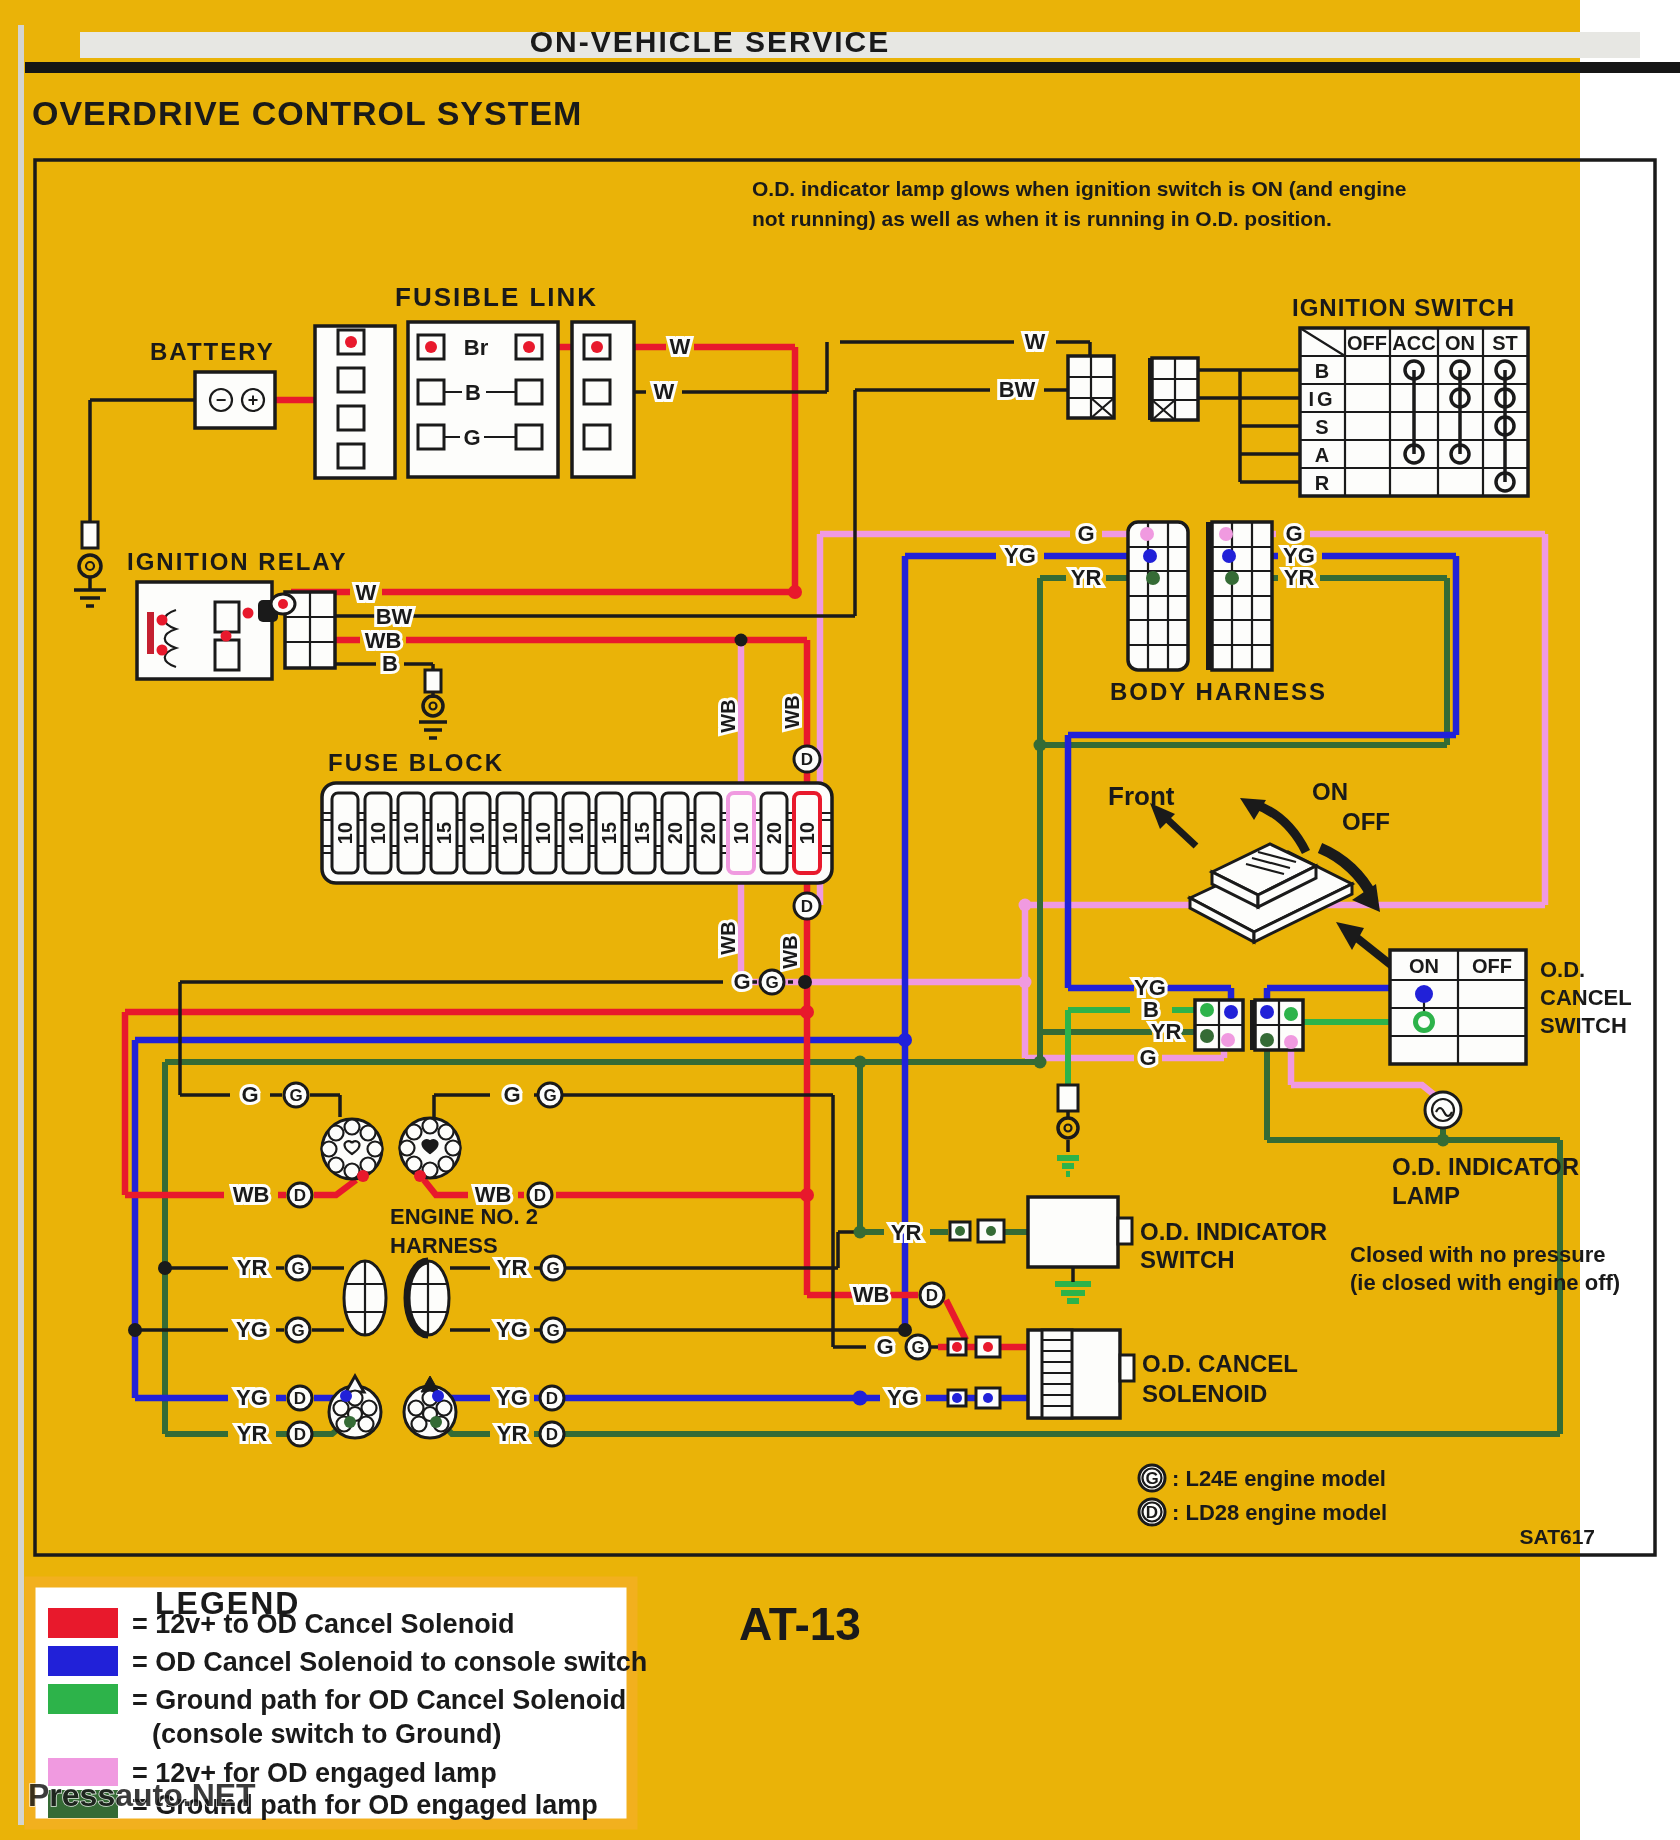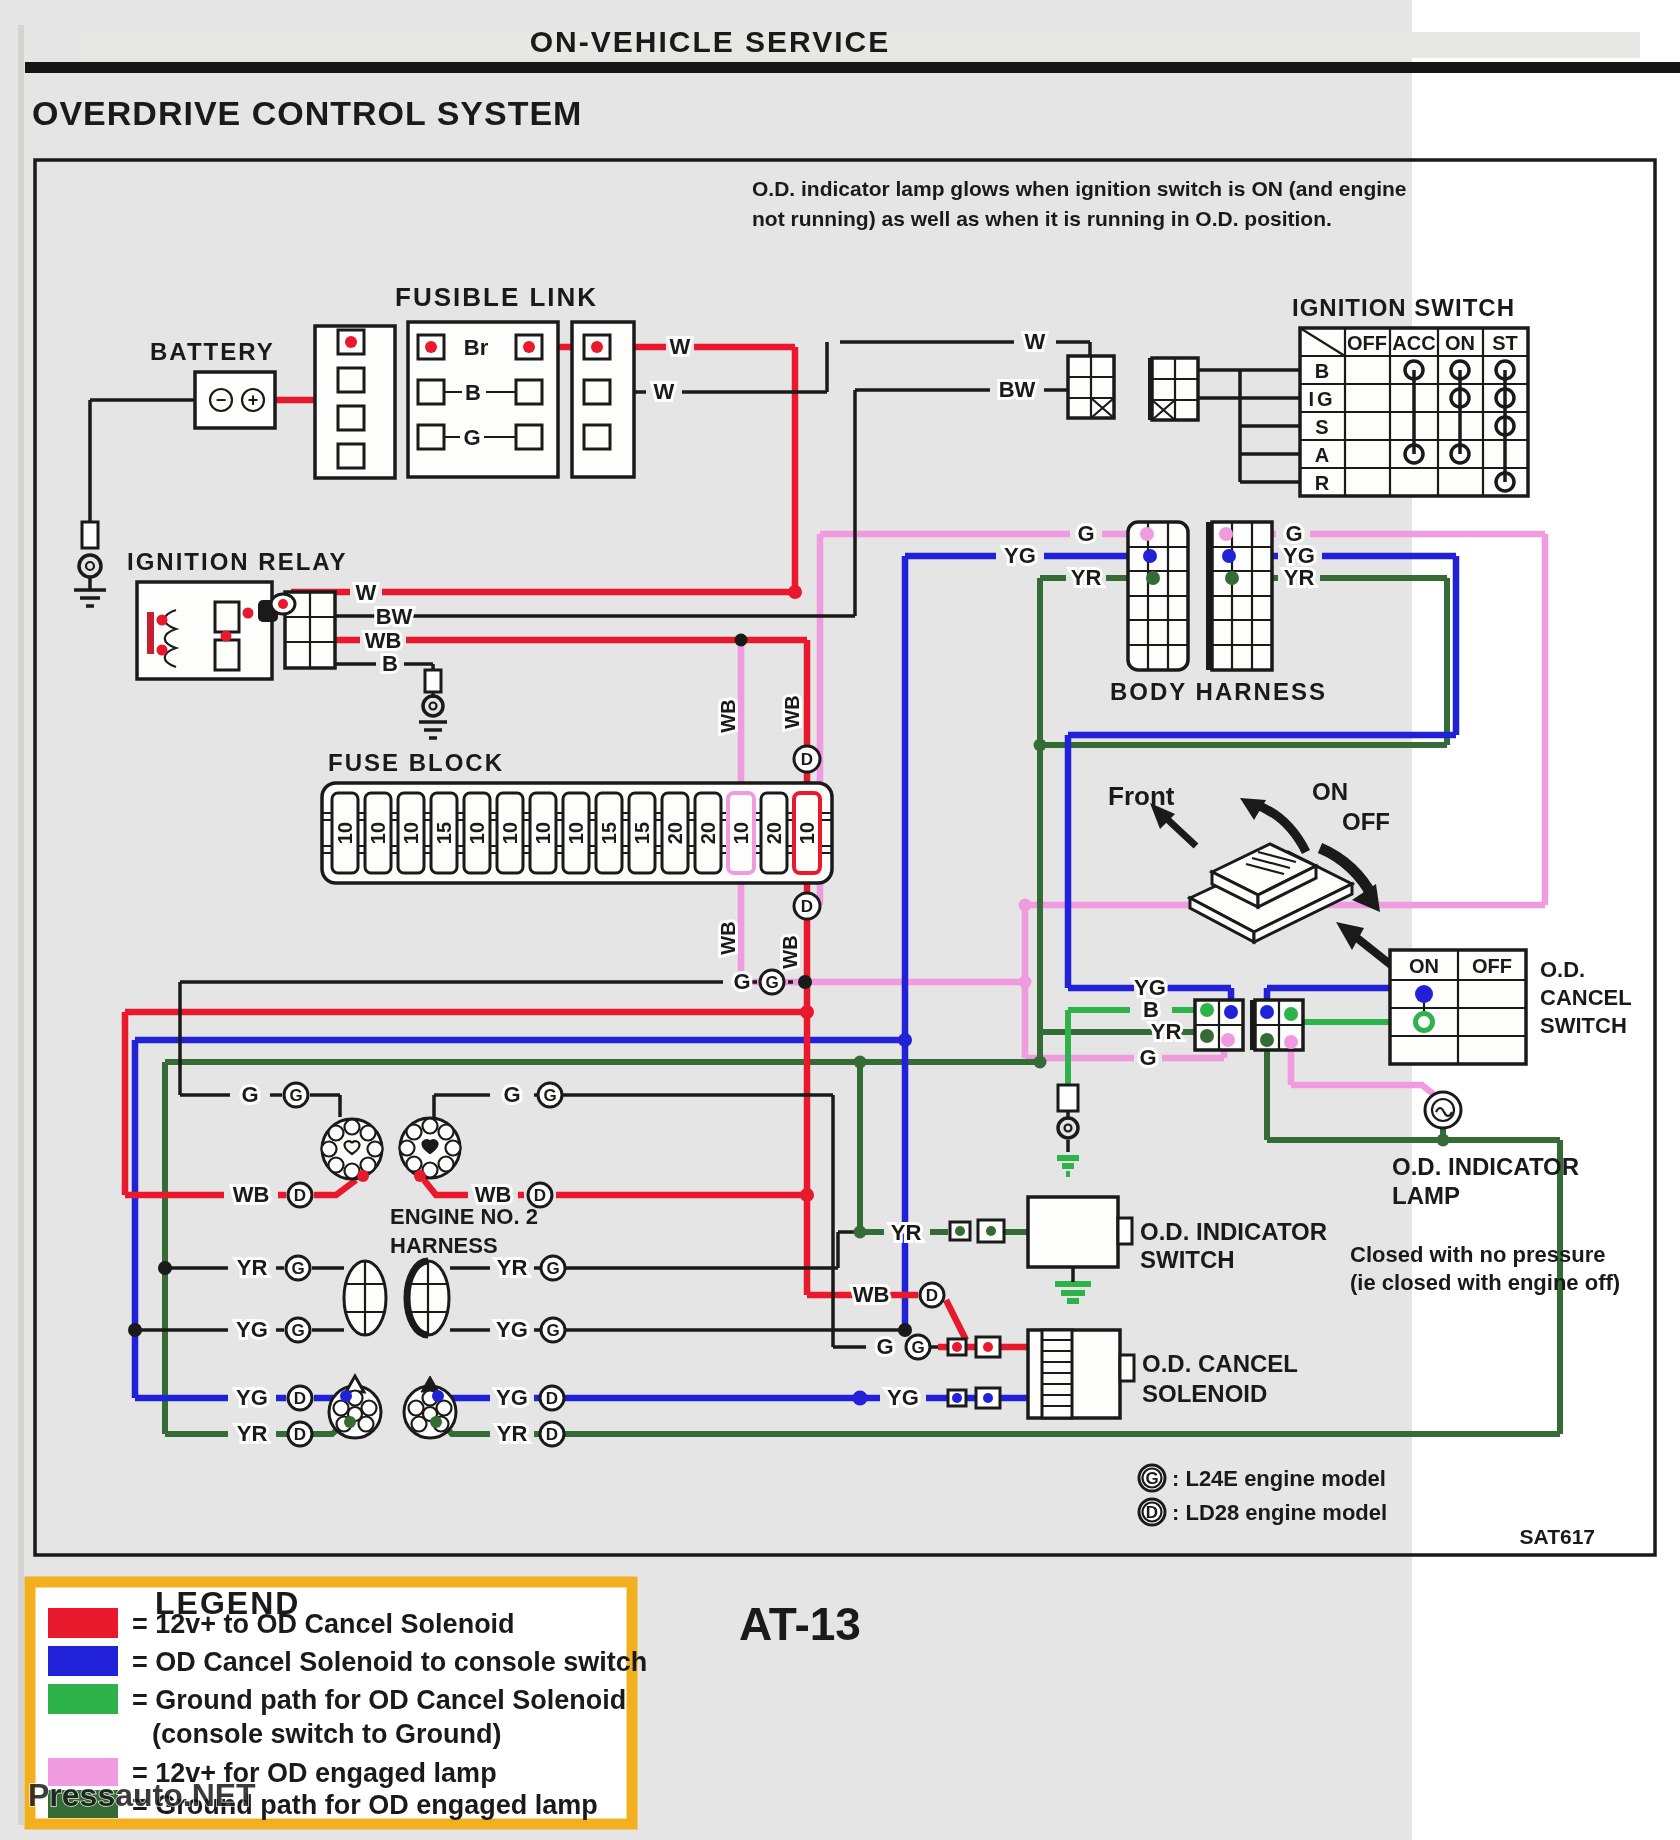--- a/index.html
+++ b/index.html
@@ -1,16 +1,16 @@
 <!DOCTYPE html>
 <html><head>
 <meta charset="utf-8">
 <style>
   html,body{margin:0;padding:0;background:#ffffff;}
-  .page{width:1412px;height:1840px;position:relative;background:#e5e5e5;}
+  .page{width:1580px;height:1840px;position:relative;background:#eab308;}
   svg{display:block}
   text{font-family:"Liberation Sans",sans-serif;font-weight:bold;fill:#1a1a1a}
   .t18{font-size:18px}.t20{font-size:20px}.t21{font-size:21px}.t22{font-size:22px}
   .t24{font-size:24px}.t26{font-size:26px}.t30{font-size:30px}.t34{font-size:34px}
   .t40{font-size:46px}.t32{font-size:32px}.t27{font-size:27px}.t17{font-size:17px}
   .halo{paint-order:stroke;stroke:#fdfdfb;stroke-width:6px}
   .k{stroke:#1a1a1a;stroke-width:3.5;fill:none}
   .k2{stroke:#1a1a1a;stroke-width:2.2;fill:none}
   .red{stroke:#e8192c;stroke-width:6.5;fill:none}
   .blue{stroke:#2121d8;stroke-width:6.5;fill:none}

